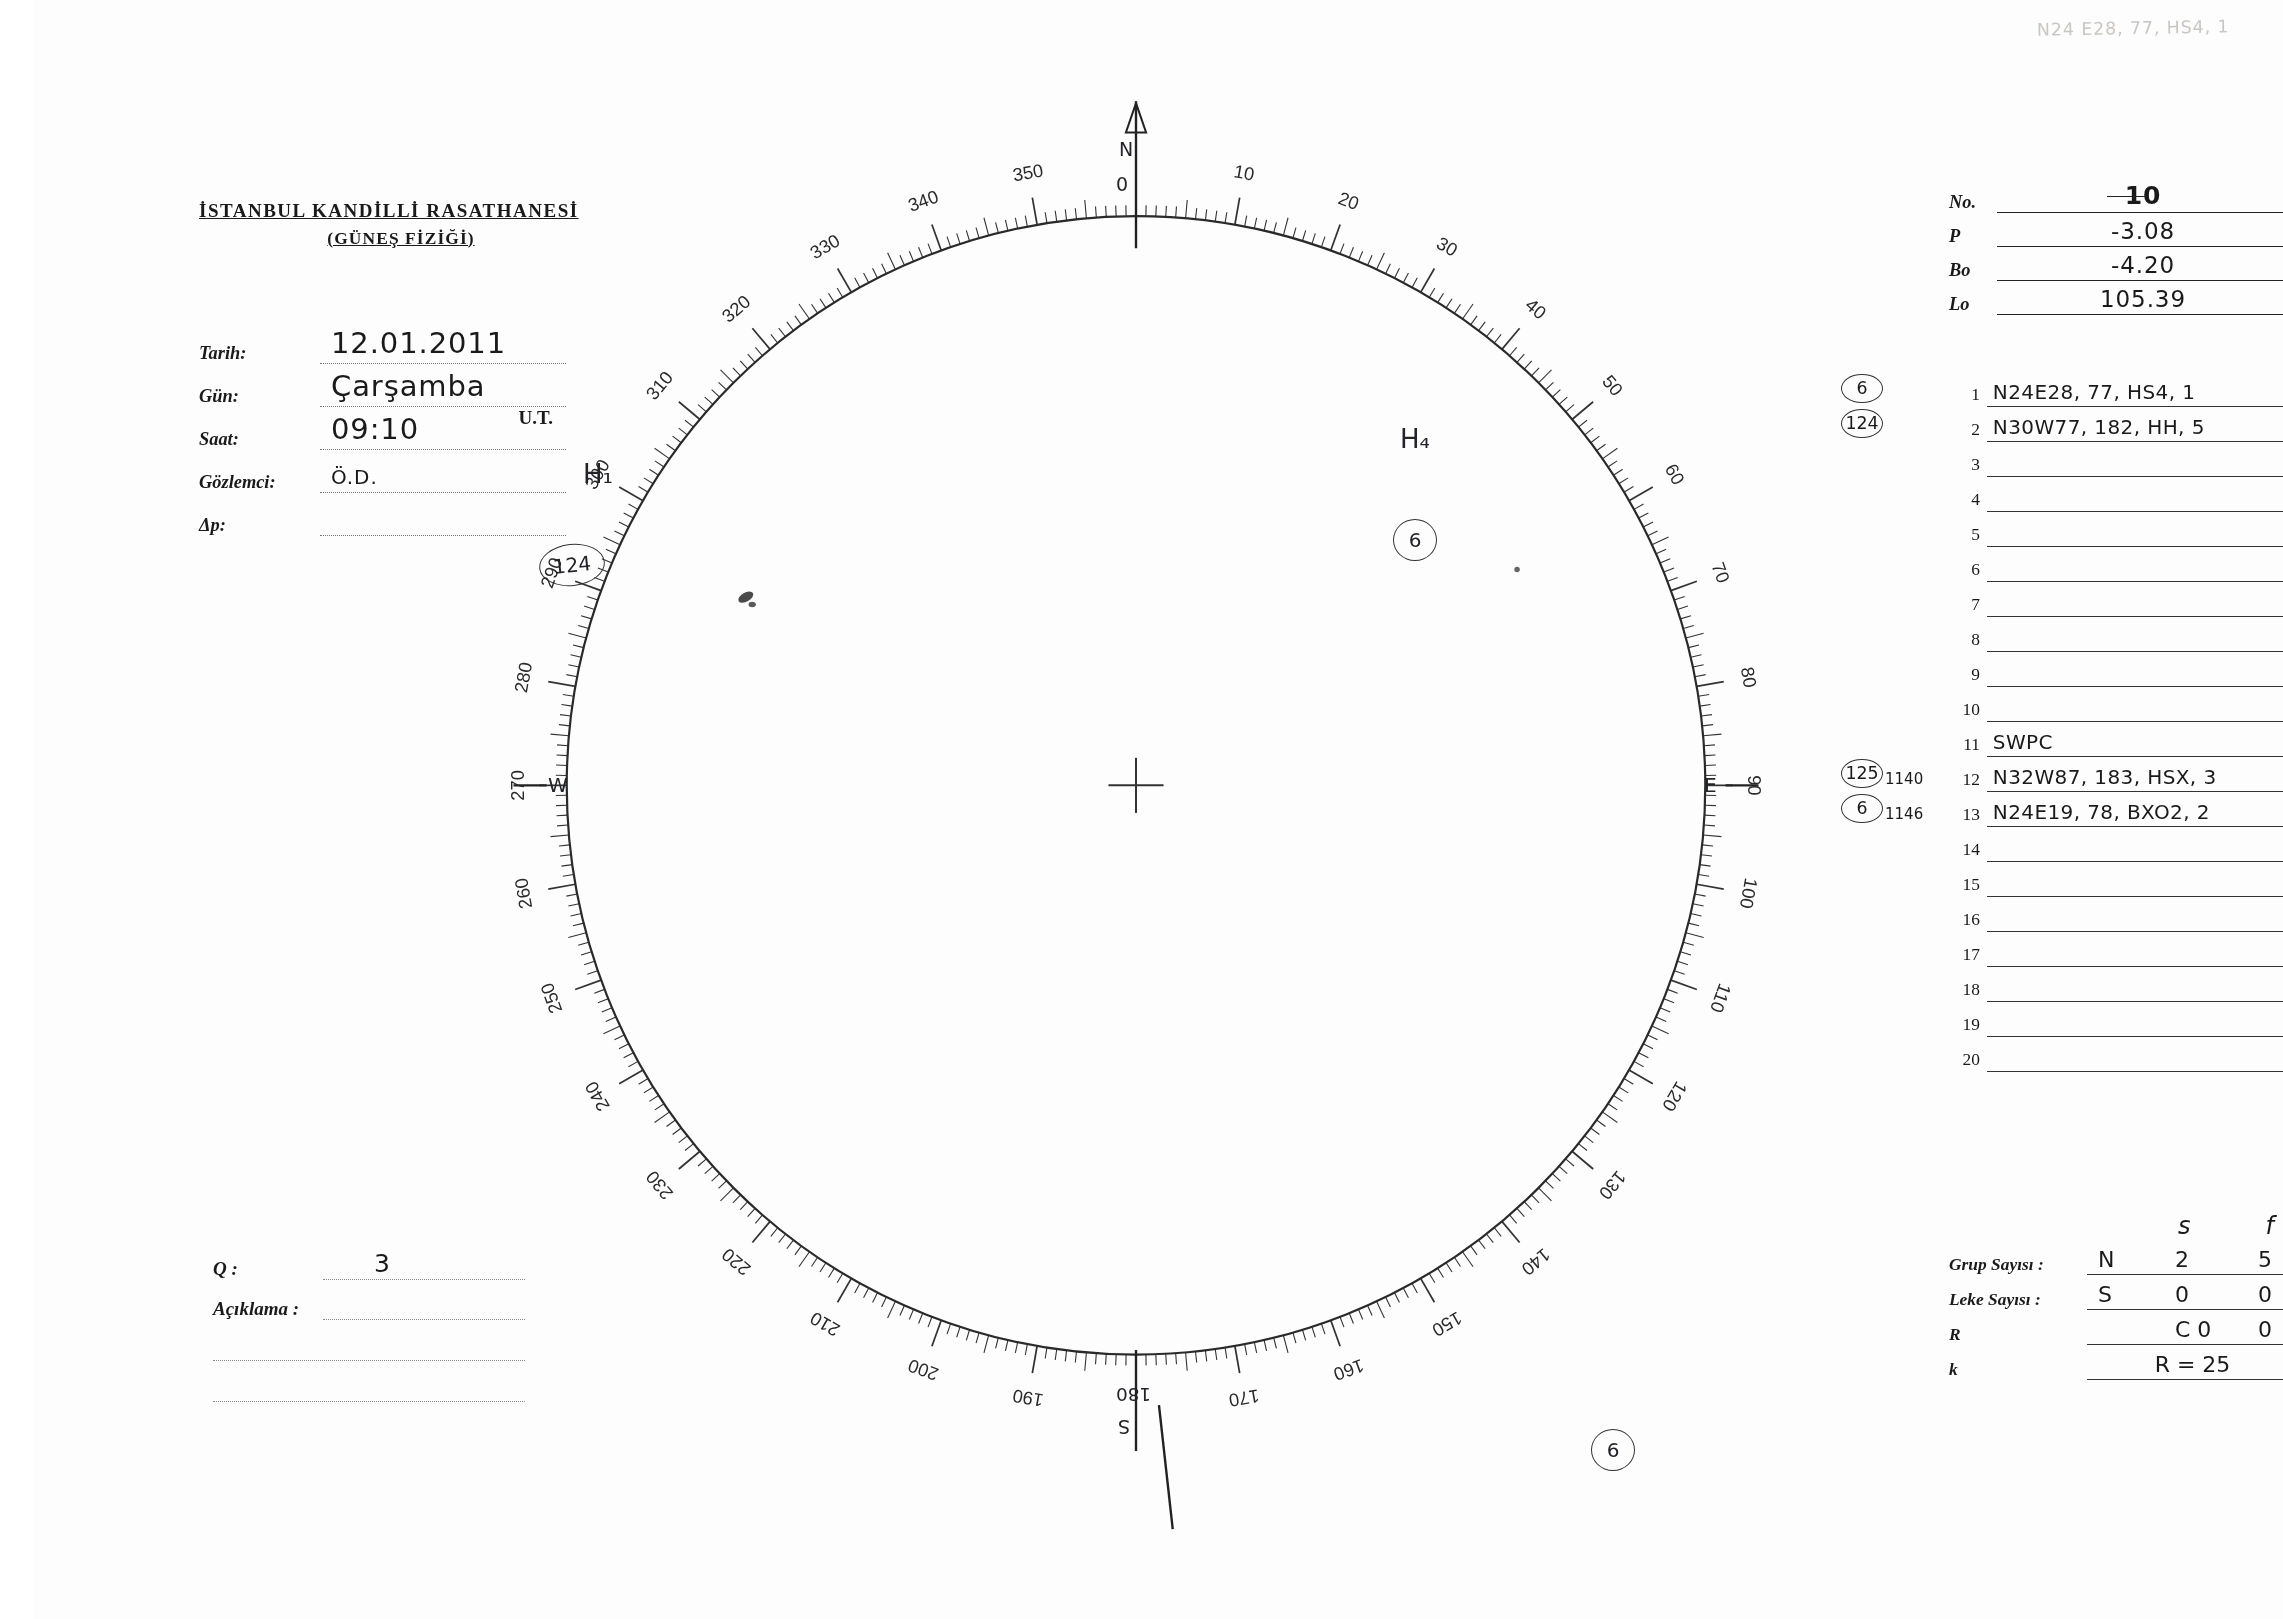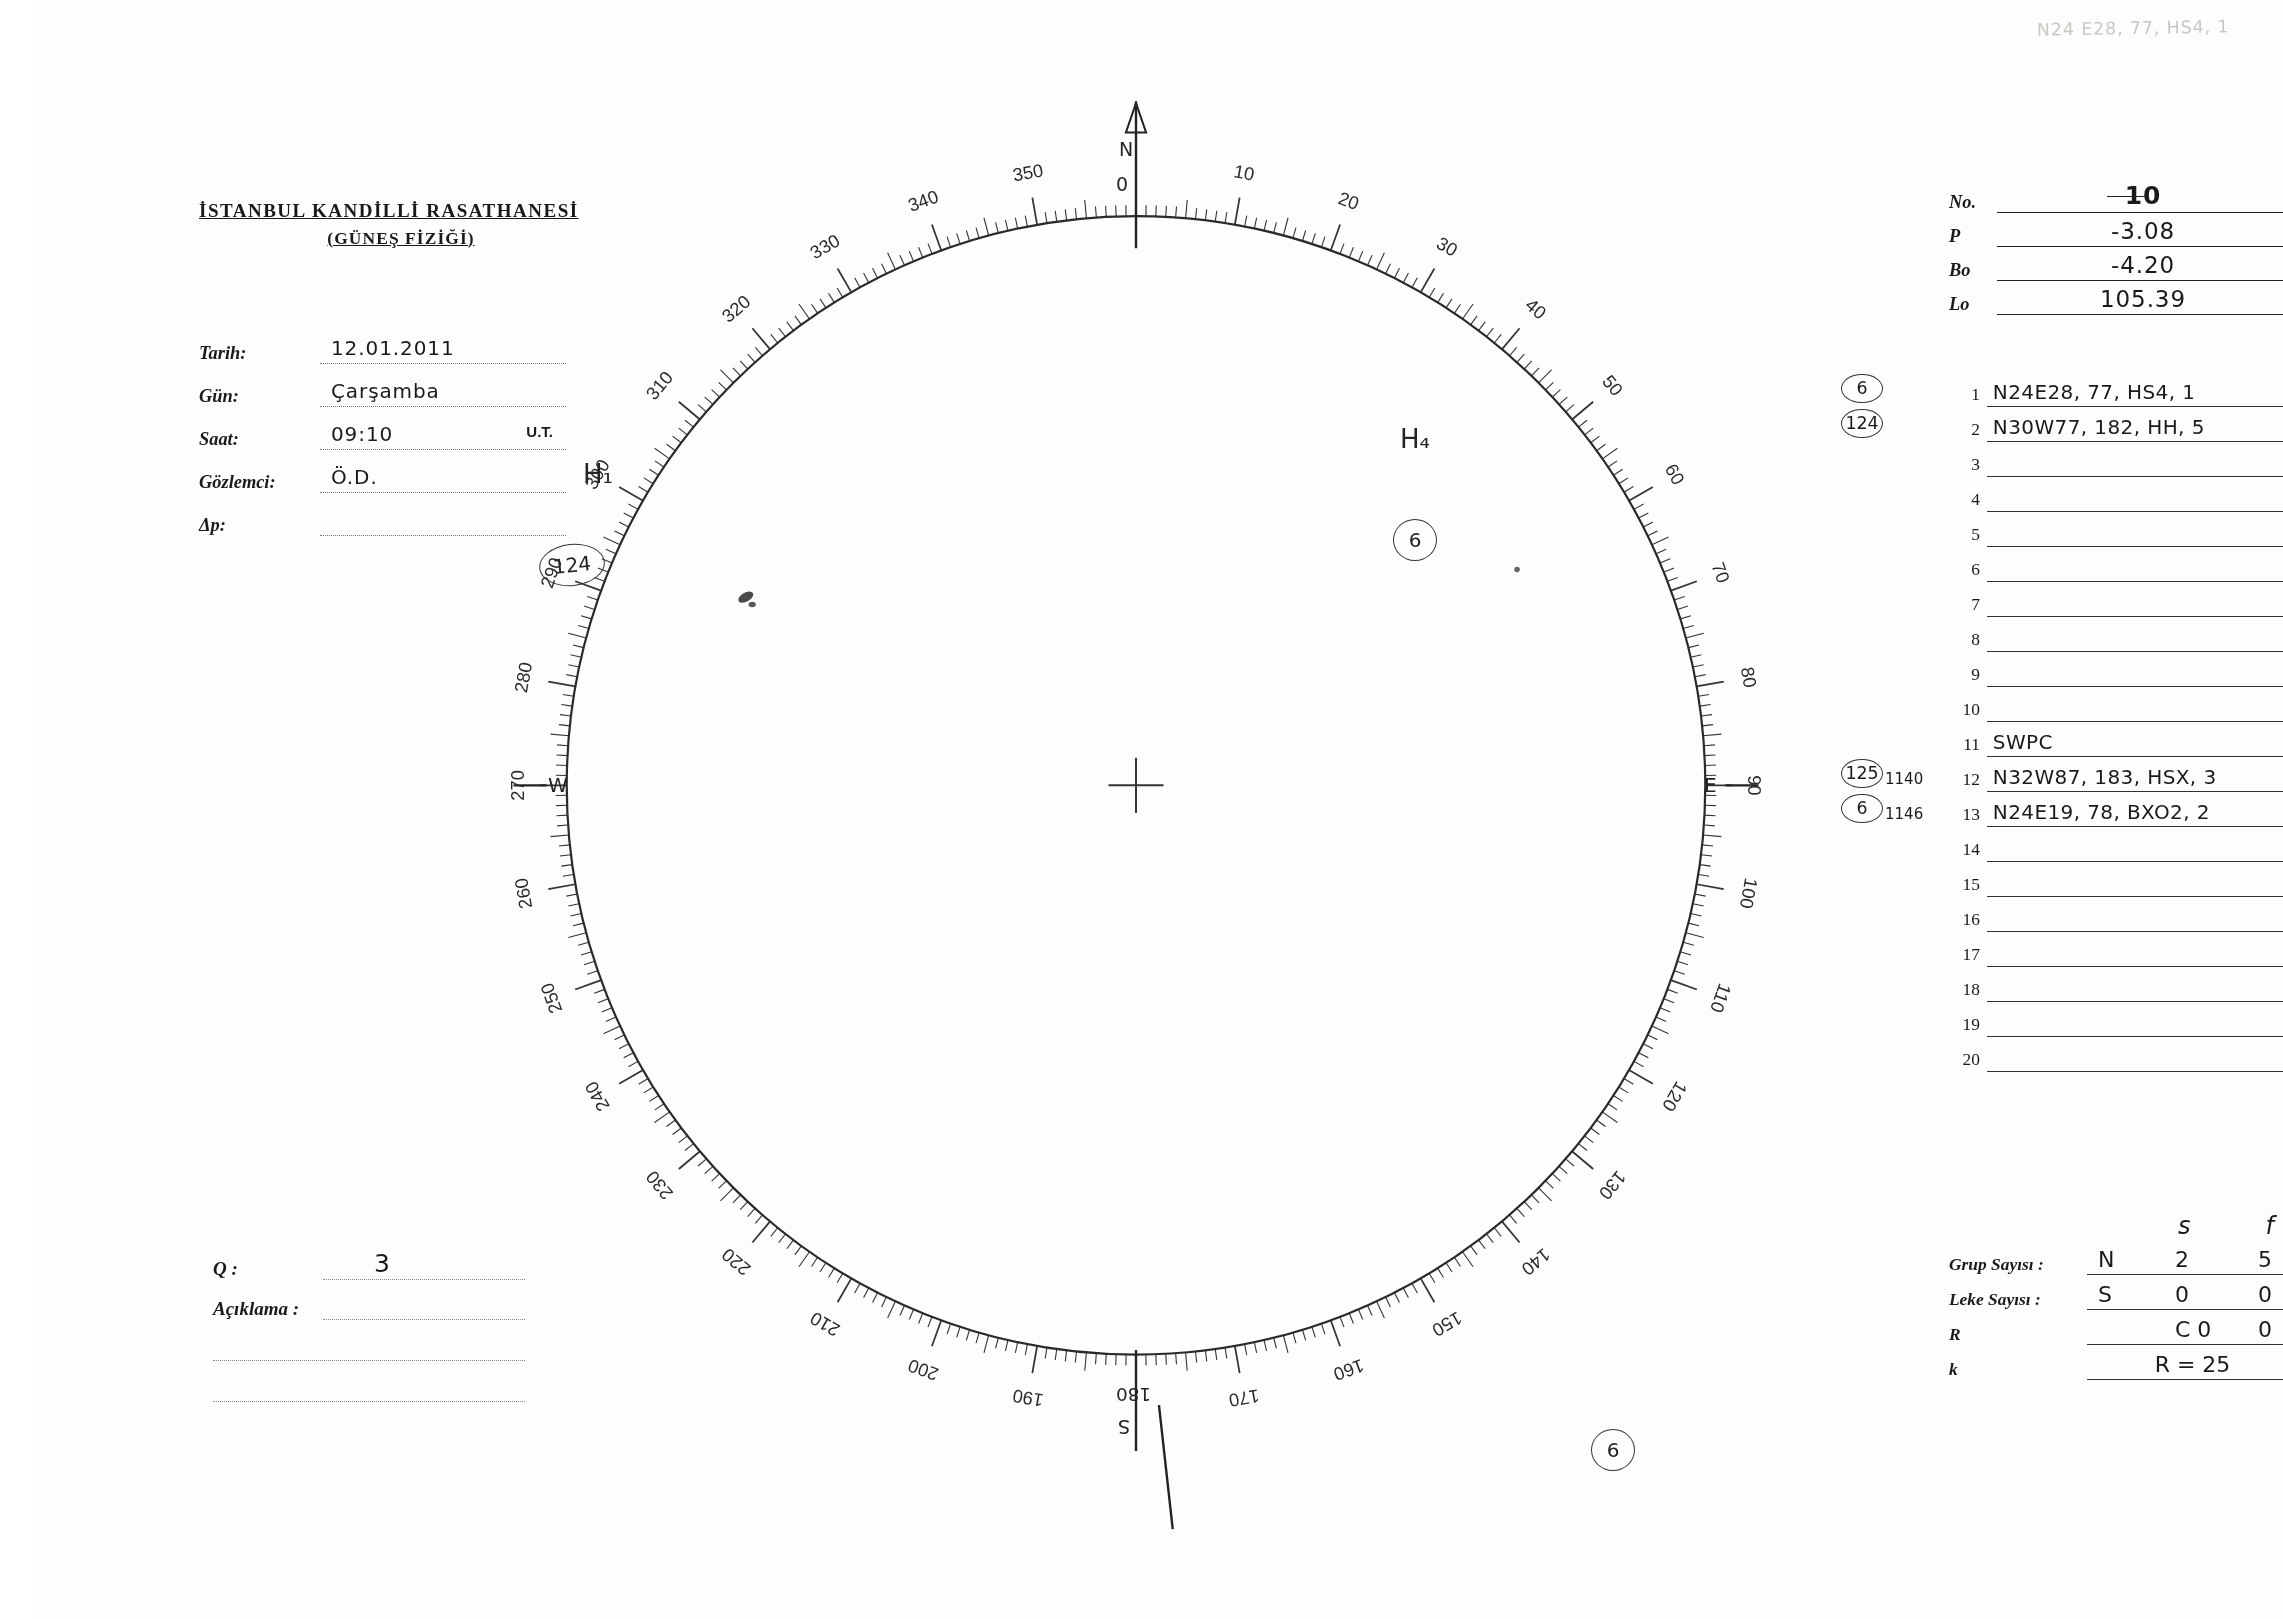--- a/index.html
+++ b/index.html
@@ -68,31 +68,31 @@
     flex: 1;
     border-bottom: 0.9px dotted #777;
     position: relative;
     height: 27.5px;
   }
   .form-value {
     position: absolute;
     left: 11px;
     bottom: 2.8px;
     font-family: "DejaVu Sans", sans-serif;
-    font-size: 20px;
+    font-size: 29px;
     letter-spacing: 0.9px;
     white-space: nowrap;
   }
   .form-value.small { font-size: 20px; }
   .unit {
     position: absolute;
     right: 13px;
-    bottom: 9px;
-    font-family: Liberation Sans, sans-serif;
-    font-size: 15px;
+    bottom: 20px;
+    font-family: Liberation Serif, serif;
+    font-size: 19px;
     font-weight: 700;
   }
   
   .q-block {
     position: absolute;
     left: 179px;
     top: 1240px;
     width: 312px;
   }
   .q-row {

